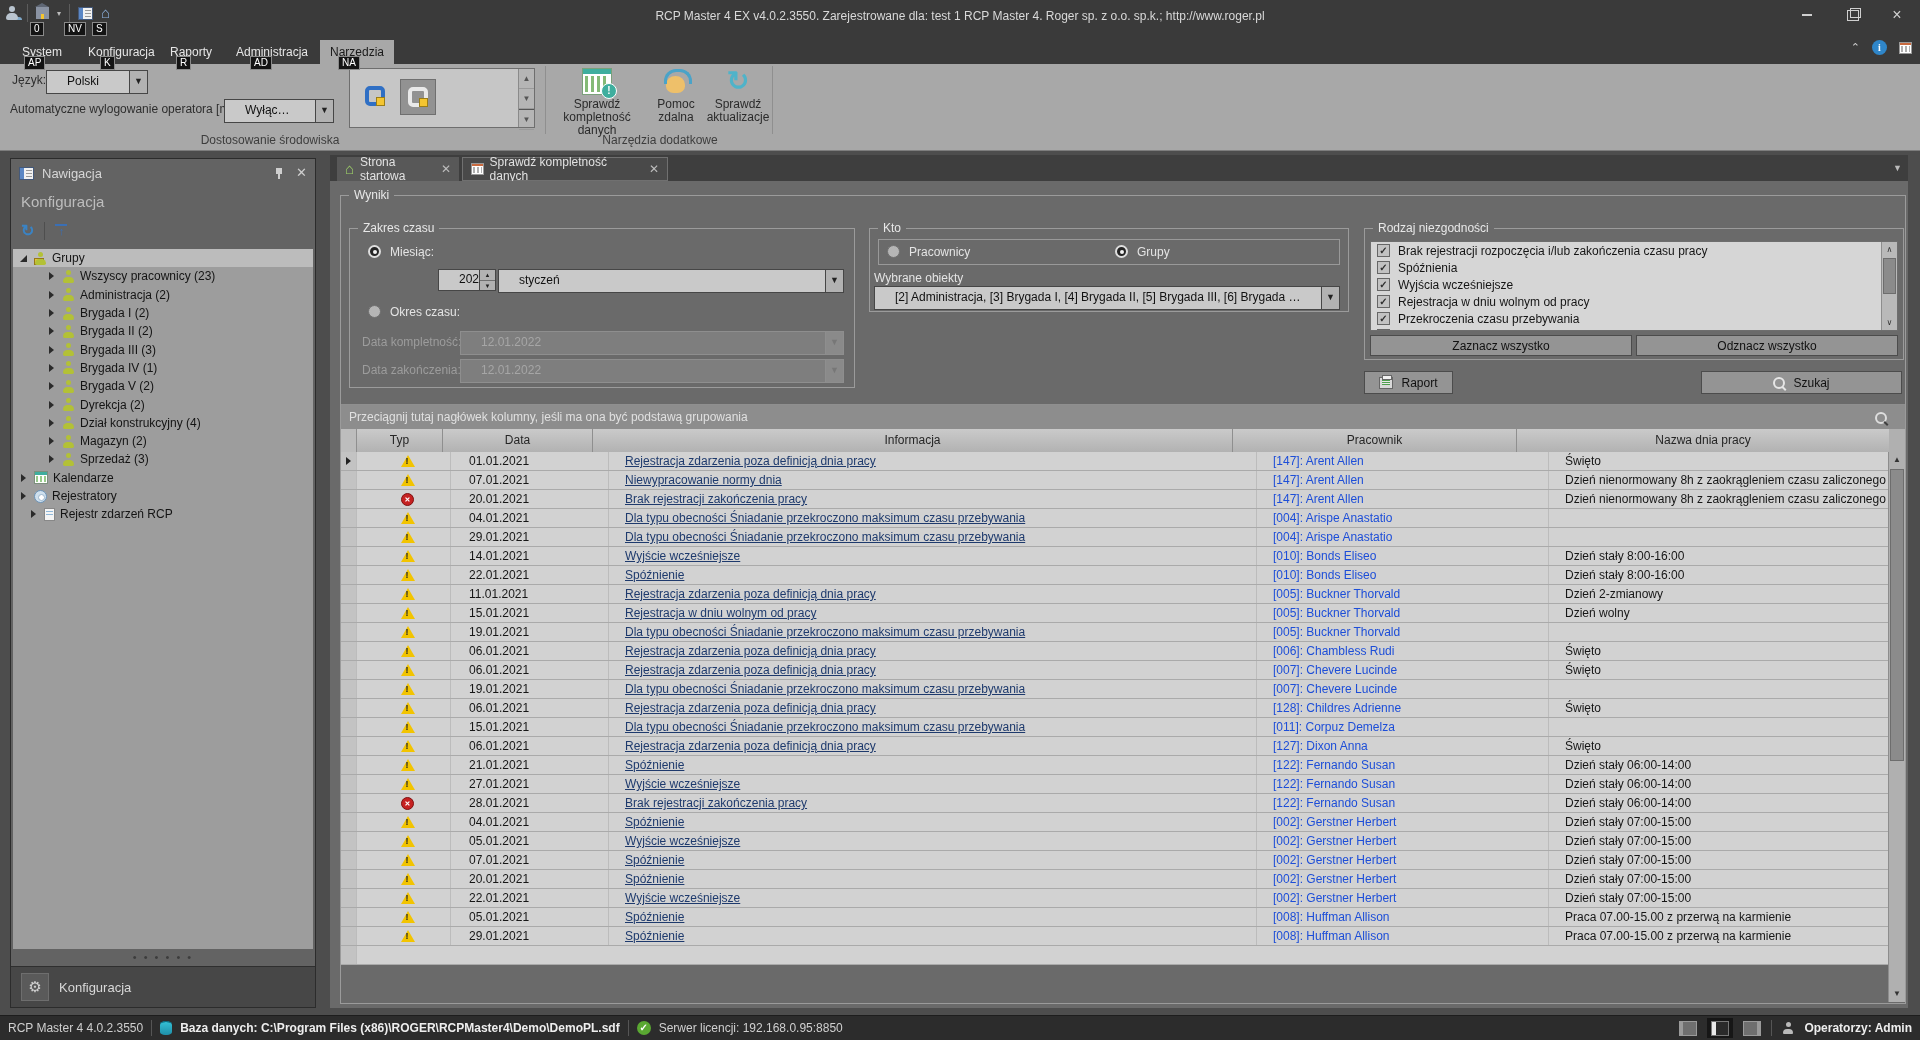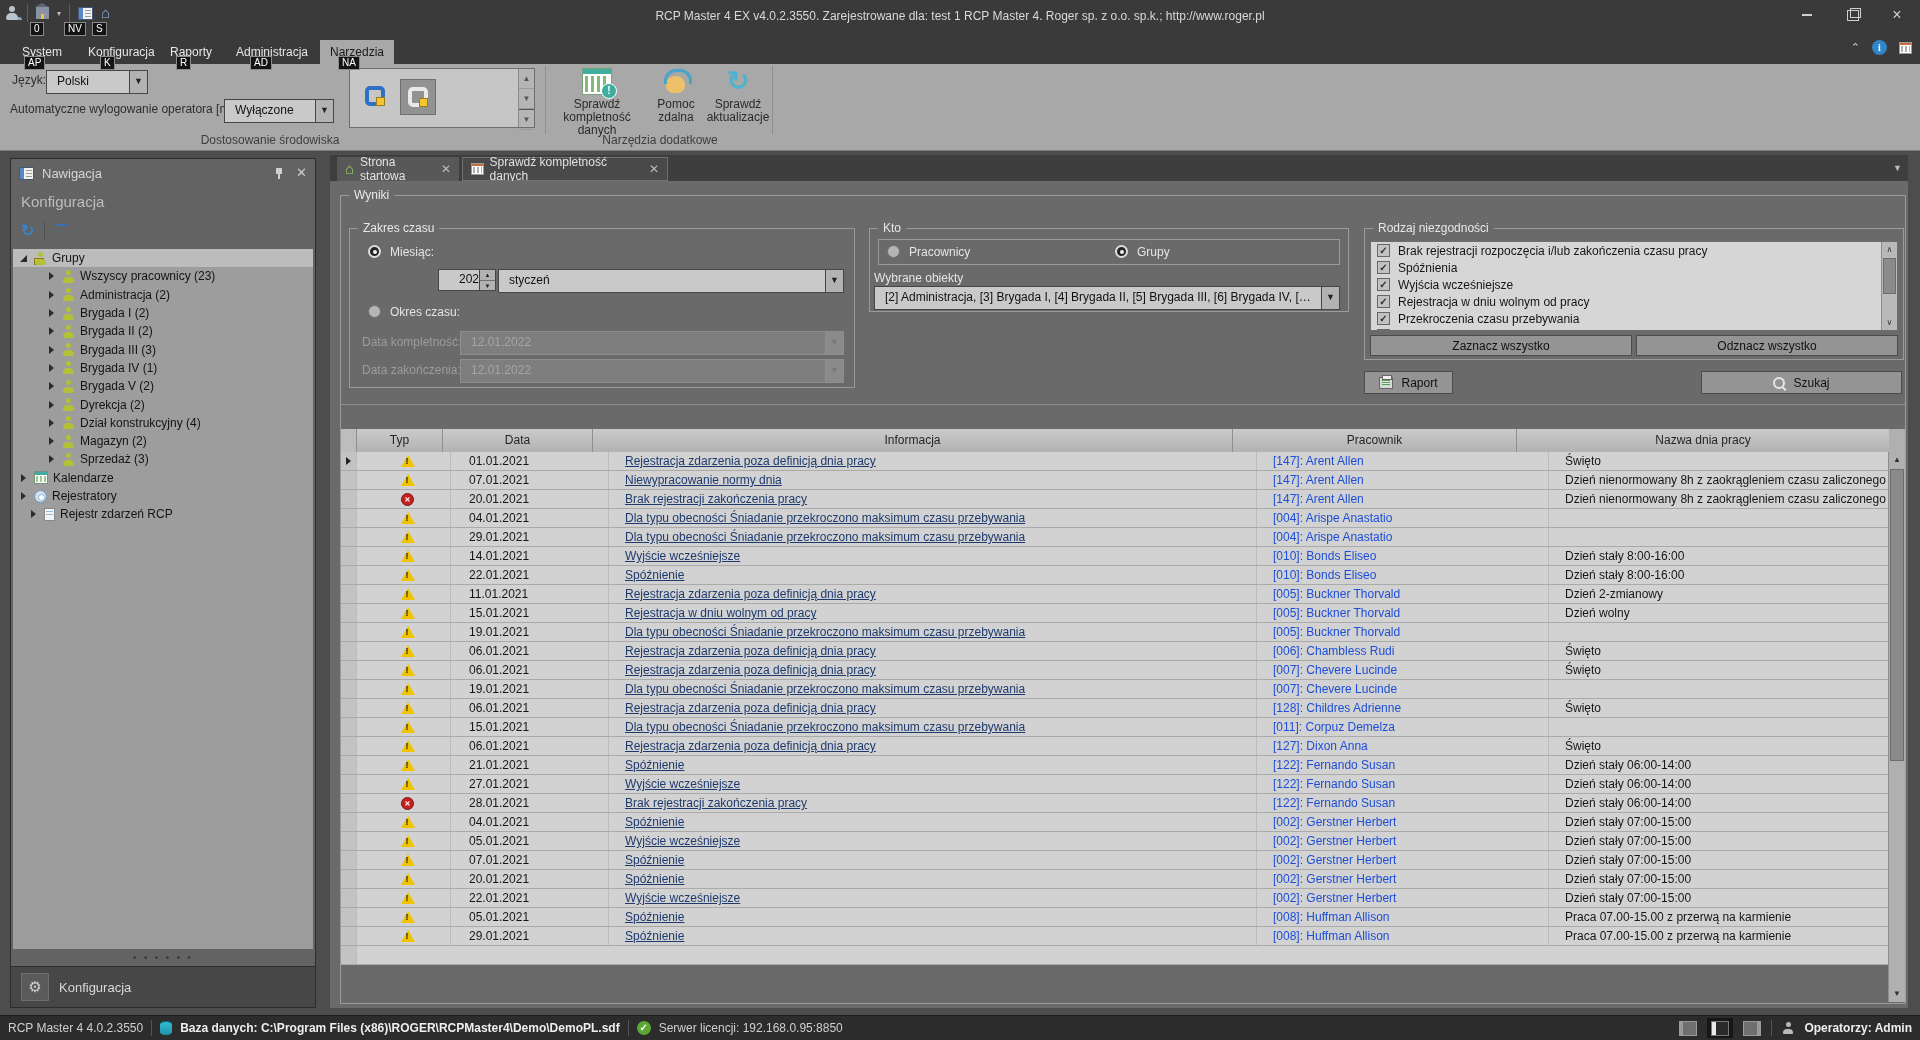--- a/index.html
+++ b/index.html
@@ -17,21 +17,21 @@
   
   .tabrow{position:absolute;top:34px;left:0;right:0;height:30px;background:#3a3a3a;}
   .rtab{position:absolute;top:6px;height:24px;line-height:24px;padding:0 10px;color:#e6e6e6;font-size:12px;}
   .rtab.active{background:#a8a8a8;color:#1a1a1a;}
   .ribbon-rightbtns{position:absolute;right:8px;top:6px;display:flex;gap:12px;align-items:center;}
 
   
   .ribbon{position:absolute;top:64px;left:0;right:0;height:86px;background:#a8a8a8;border-bottom:1px solid #7d7d7d;color:#222;}
   .rb-label{position:absolute;color:#2e2e2e;}
   .combo{display:flex;align-items:stretch;background:#c9c9c9;border:1px solid #464646;color:#111;overflow:hidden;}
-  .combo .cval{flex:1;padding:2px 10px;white-space:nowrap;overflow:hidden;text-overflow:ellipsis;line-height:16px;border-radius:9px;}
+  .combo .cval{flex:1;padding:2px 20px;white-space:nowrap;overflow:hidden;text-overflow:ellipsis;line-height:16px;border-radius:9px;}
   .combo .carrow{width:17px;background:#b2b2b2;border-left:1px solid #464646;color:#222;text-align:center;line-height:20px;font-size:9px;flex:none;}
   .combo.disabled{background:#7e7e7e;border-color:#8e8e8e;color:#a6a6a6;}
   .combo.disabled .carrow{background:#8a8a8a;color:#777;border-left-color:#8e8e8e;}
   .rb-group-label{position:absolute;bottom:3px;color:#3d3d3d;text-align:center;}
   .rb-sep{position:absolute;top:2px;bottom:16px;width:1px;background:#8f8f8f;}
   .rb-gallery{position:absolute;left:349px;top:4px;width:184px;height:58px;background:#c6c6c6;border:1px solid #6e6e6e;}
   .gal-tile{position:absolute;top:10px;width:34px;height:34px;display:flex;align-items:center;justify-content:center;}
   .gal-tile.sel{background:#929292;border:1px solid #6f6f6f;}
   .gal-sb{position:absolute;right:0;top:0;bottom:0;width:15px;background:#b5b5b5;border-left:1px solid #8a8a8a;}
   .gal-sb div{height:19px;text-align:center;font-size:8px;color:#555;line-height:19px;border-bottom:1px solid #9a9a9a;}
@@ -476,20 +476,24 @@
         <div class="btn" style="left:1023px;top:175px;width:89px;height:23px;">
           <span class="i-printer"></span>
           <span>Raport</span>
         </div>
         <div class="btn" style="left:1360px;top:175px;width:201px;height:23px;">
           <span class="i-mag light"></span>
           <span>Szukaj</span>
         </div>
 
         <div class="tablewrap">
+          <div class="groupbar">
+            <span>Przeciągnij tutaj nagłówek kolumny, jeśli ma ona być podstawą grupowania</span>
+            <span class="i-mag" style="position:absolute;right:18px;top:7px;border-color:#dedede;"></span>
+          </div>
           <div class="thead">
             <div class="th" style="width:16px;background:#bdbdbd;"></div>
             <div class="th" style="width:86px;">Typ</div>
             <div class="th" style="width:150px;">Data</div>
             <div class="th" style="width:640px;">Informacja</div>
             <div class="th" style="width:284px;">Pracownik</div>
             <div class="th" style="flex:1;border-right:none;">Nazwa dnia pracy</div>
             <div style="width:16px;background:#b0b0b0;"></div>
           </div>
           <div class="tbody" id="table-body">

